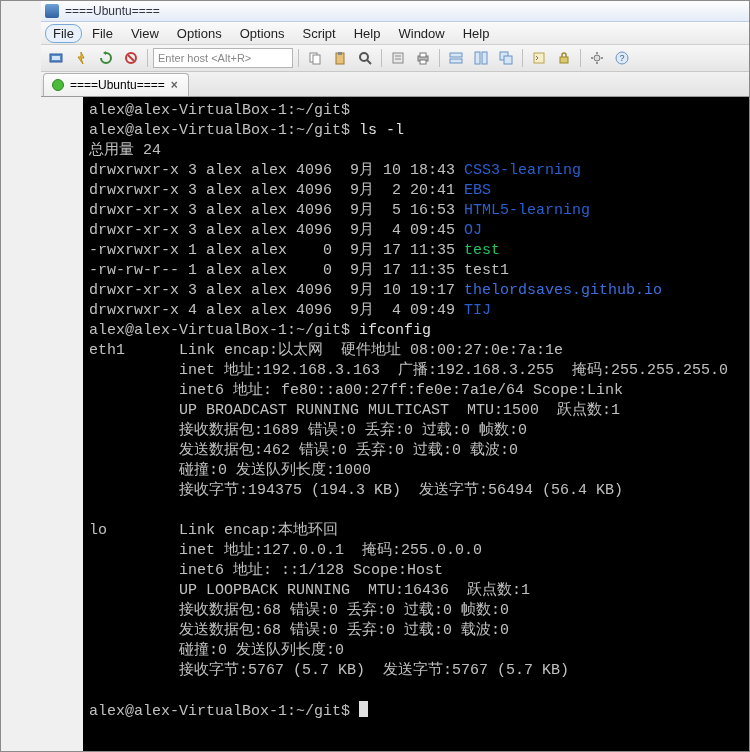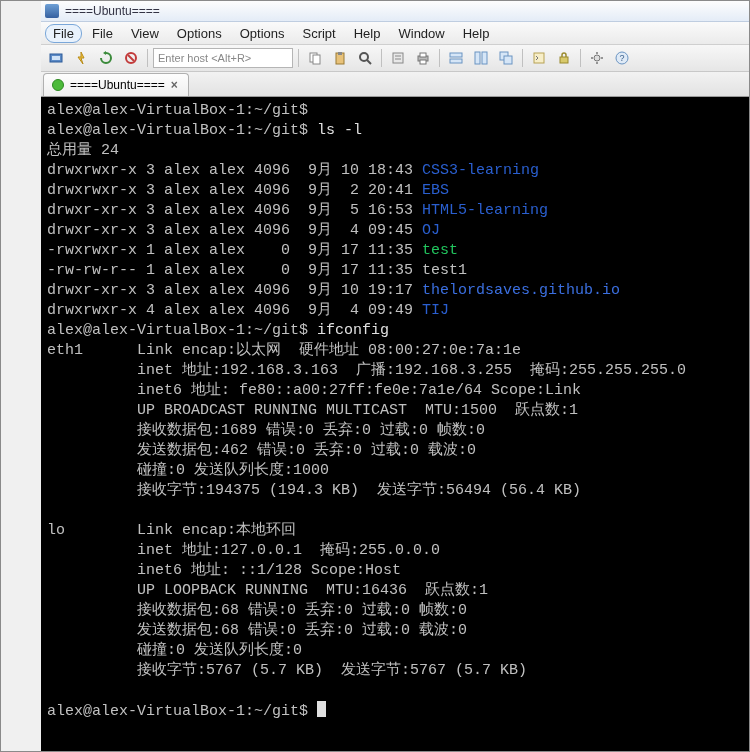--- a/index.html
+++ b/index.html
@@ -17,21 +17,21 @@
   .tb-btn { width:22px; height:20px; display:flex; align-items:center; justify-content:center; border-radius:2px; }
   .tb-btn svg { width:14px; height:14px; }
   .tb-sep { width:1px; height:18px; background:#c0c0c0; margin:0 2px; }
   .hostbox { width:130px; height:18px; border:1px solid #b5b5b5; background:#fff; font-size:11px; color:#888; padding:0 4px; display:flex; align-items:center; }
   
   .tabstrip { height:24px; background:linear-gradient(#f2f2f2,#e2e2e2); display:flex; align-items:flex-end; padding-left:2px; border-bottom:1px solid #9a9a9a; }
   .tab { display:flex; align-items:center; gap:6px; height:22px; padding:0 10px 0 8px; background:linear-gradient(#fdfdfd,#efefef); border:1px solid #b0b0b0; border-bottom:none; border-top-left-radius:4px; border-top-right-radius:4px; font-size:12px; }
   .tab .dot { width:10px; height:10px; border-radius:50%; background:#4cba3a; border:1px solid #2e8a22; }
   .tab .x { color:#666; font-weight:bold; cursor:pointer; }
   
-  .term { flex:1; background:#000; color:#c0c0c0; font-family:"Consolas","Courier New",monospace; font-size:15px; line-height:20px; padding:4px 6px; overflow:hidden; white-space:pre; }
+  .term { flex:1; background:#000; color:#c0c0c0; font-family:"Consolas","Courier New",monospace; font-size:15px; line-height:20px; padding:4px 6px; overflow:hidden; white-space:pre;margin-left:42px; }
   .p-user { color:#c0c0c0; }
   .p-cmd  { color:#e0e0e0; }
   .f-blue { color:#2a5fd0; }
   .f-blue2{ color:#3b6fe0; }
   .f-grn  { color:#22c55e; }
   .cursor { display:inline-block; width:9px; height:16px; background:#e0e0e0; vertical-align:-2px; }
 </style>
 </head>
 <body>
 

